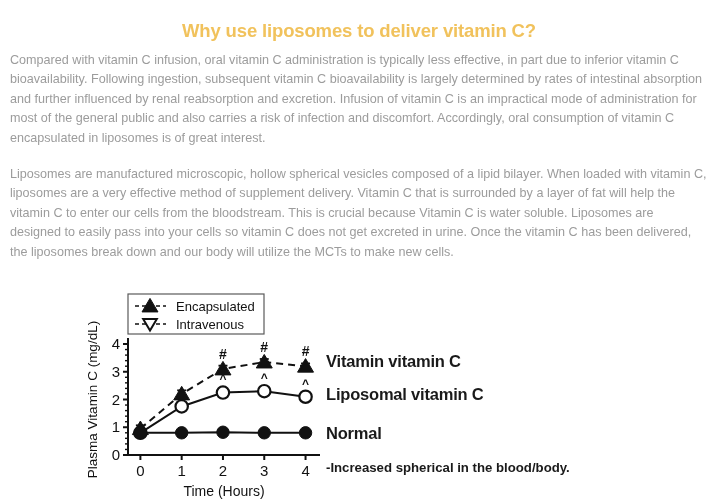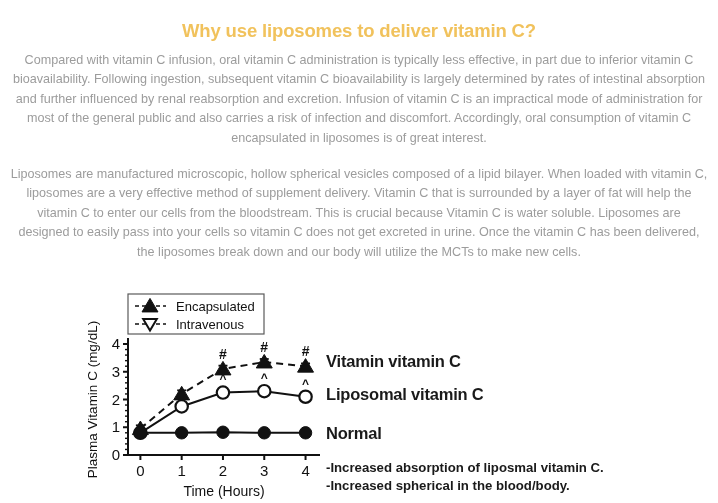--- a/index.html
+++ b/index.html
@@ -30,21 +30,20 @@
   }
 
   
   .prose {
     position: absolute;
     left: 10px;
     width: 698px;
     color: #9c9c9c;
     font-size: 12.6px;
     line-height: 19.5px;
-    text-align: center;
   }
   .prose.p1 { top: 38px; }
   .prose.p2 { top: 152px; }
 
   
   .figure {
     position: absolute;
     left: 0;
     top: 286px;
     width: 718px;
@@ -199,17 +198,16 @@
         <polygon points="68,44.5 61.175,32.93 74.825,32.93" fill="#ffffff" stroke="#111111" stroke-width="2"></polygon>
         <text x="94" y="43" font-family="&quot;Liberation Sans&quot;, sans-serif" font-size="13" fill="#111111">Intravenous</text>
       </g>
   </svg>
 
   <div class="series-label l1">Vitamin vitamin C</div>
   <div class="series-label l2">Liposomal vitamin C</div>
   <div class="series-label l3">Normal</div>
 
   <div class="takeaways">
-    <span class="takeaway-line">-Increased absorption of liposmal vitamin C.</span>
     <span class="takeaway-line">-Increased spherical in the blood/body.</span>
   </div>
 
 </div>
 
 </body></html>

